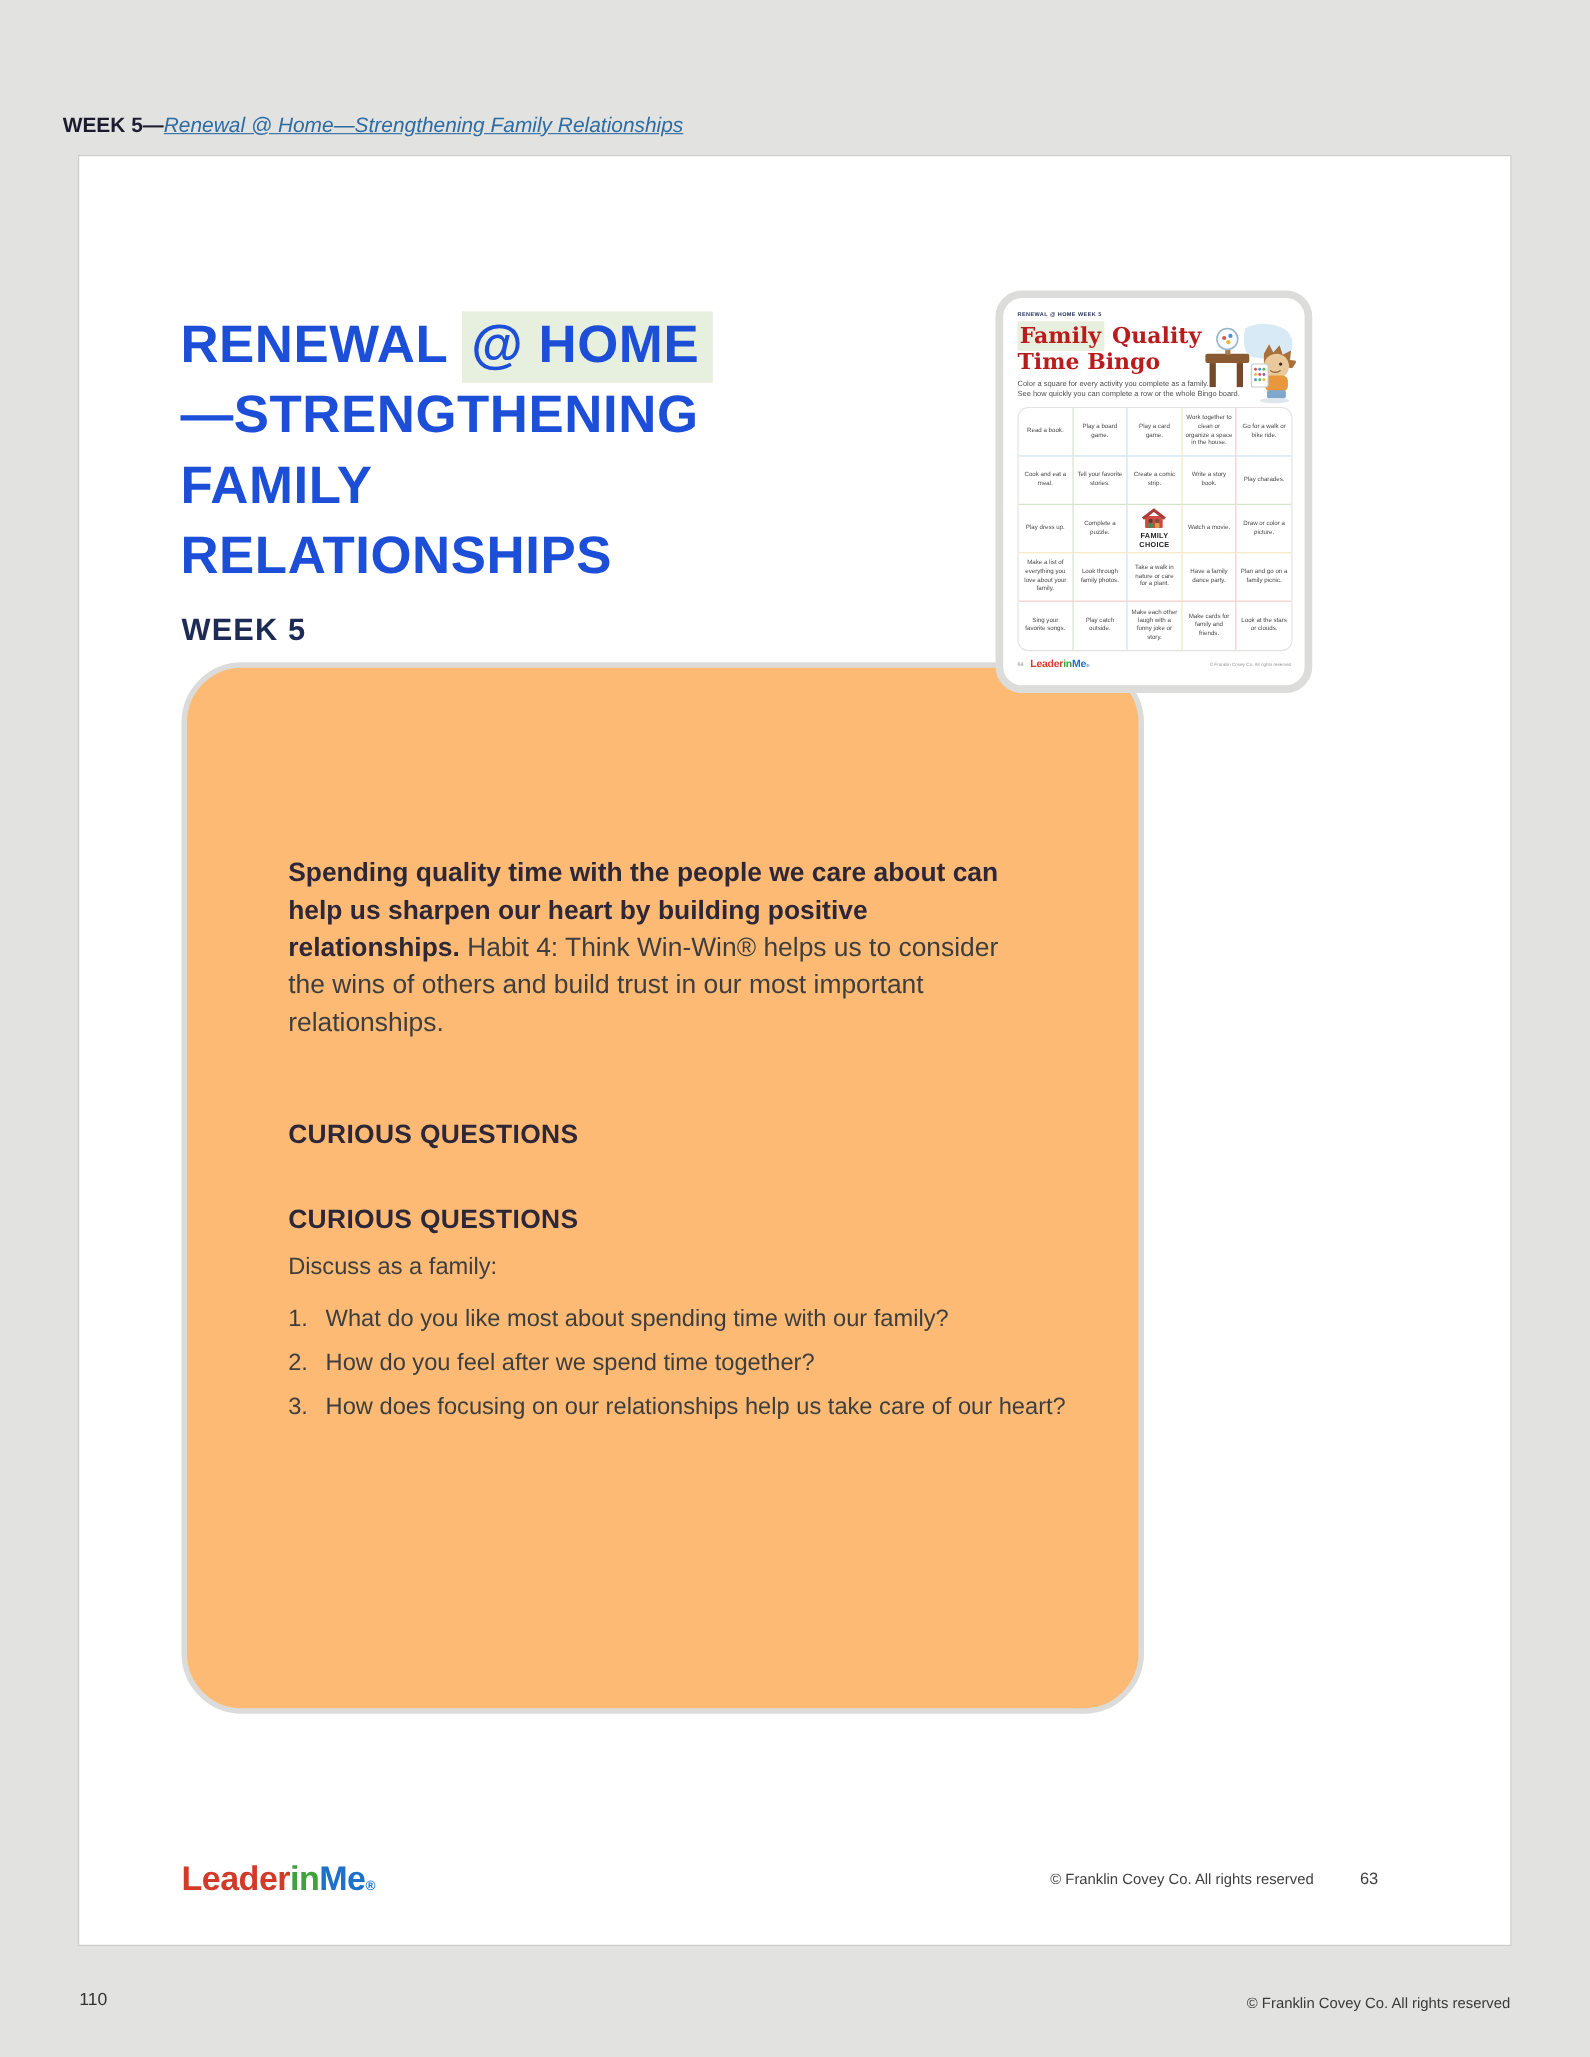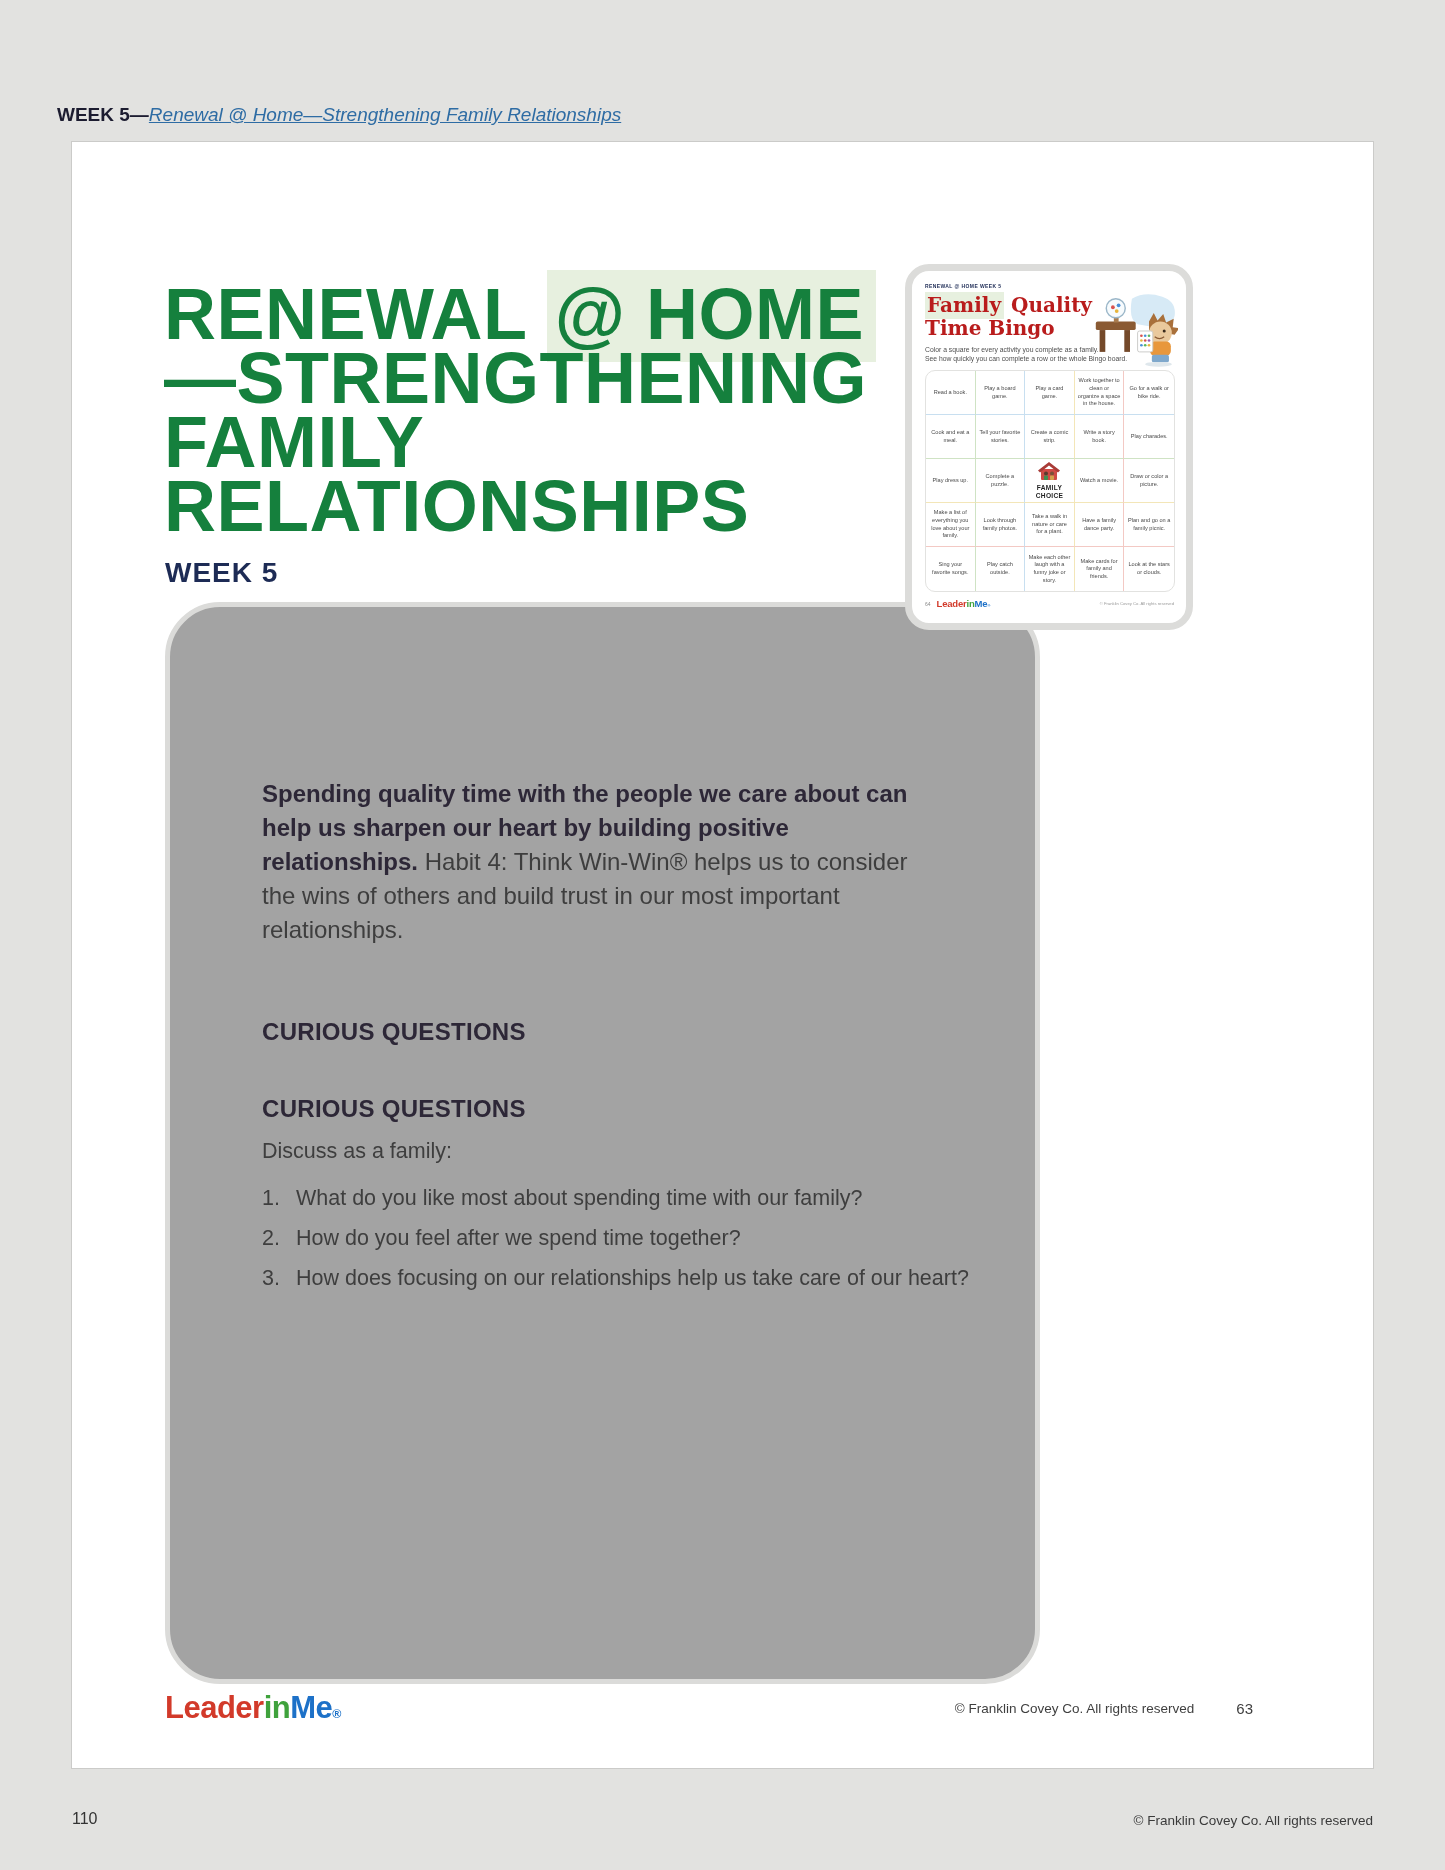--- a/index.html
+++ b/index.html
@@ -26,36 +26,36 @@
   .page {
     position:absolute; left:72px; top:142px;
     width:1301px; height:1626px;
     background:#ffffff;
     box-shadow:0 0 0 1px #cbcbc9;
   }
 
   
   .title-block {
     position:absolute; left:92px; top:140px;
-    font-weight:bold; color:#15803d;
-    font-size:72px; line-height:64px; letter-spacing:0.5px;
+    font-weight:bold; color:#1d4ed8;
+    font-size:48px; line-height:64px; letter-spacing:0.5px;
   }
   .hl-green { background:#e7f0df; padding:4px 12px 8px 8px; }
   .week-subtitle {
     position:absolute; left:93px; top:415px;
     font-weight:bold; color:#1d2b55;
     font-size:28px; letter-spacing:1px;
   }
 
   
   .content-box {
     position:absolute; left:93px; top:460px;
-    width:875px; height:1082px;
+    width:875px; height:956px;
     border:5px solid #dbdbd9; border-radius:55px;
-    background:#a3a3a3; z-index:1;
+    background:#fdba74; z-index:1;
   }
   .content-inner { padding:170px 90px 0 92px; }
   .intro { width:660px; font-size:24px; line-height:34px; color:#3e3e3e; }
   .intro .b { font-weight:bold; color:#2d2737; }
   .sec-heading {
     margin-top:70px; font-size:24px; line-height:30px;
     font-weight:bold; color:#2d2737; letter-spacing:0.3px;
   }
   .sec-heading.second { margin-top:47px; }
   .sec-p { width:695px; font-size:21.5px; line-height:28px; color:#3e3e3e; }

